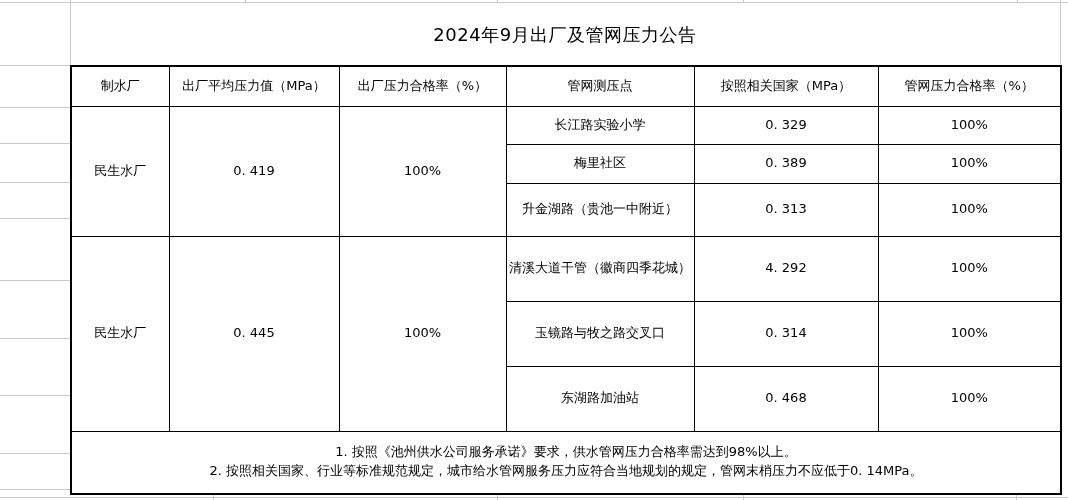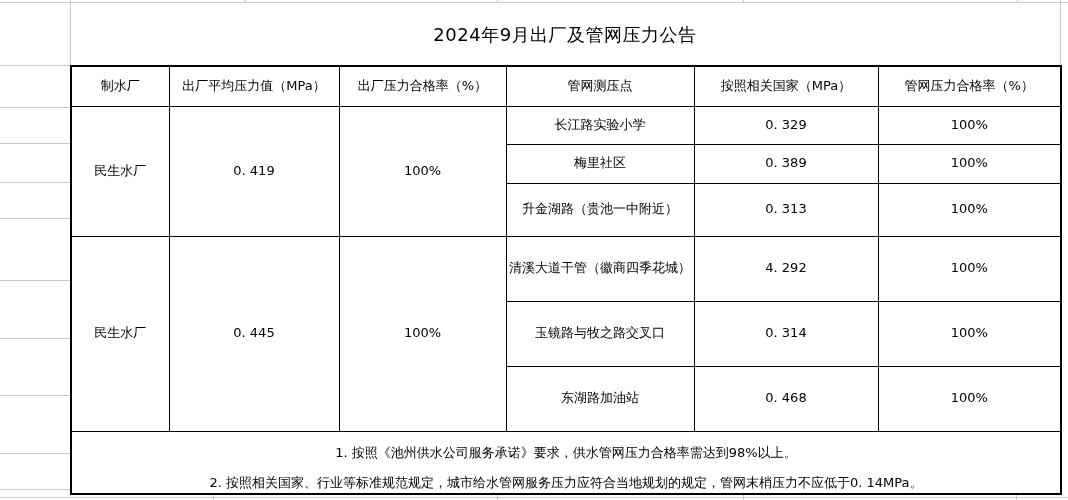--- a/index.html
+++ b/index.html
@@ -29,21 +29,21 @@
     text-align:center;
     vertical-align:middle;
     padding:0 2px;
     line-height:1.45;
     overflow:visible;
   }
   td.nowrap{white-space:nowrap;}
   td.notes-cell{
     text-align:left;vertical-align:middle;padding:4px 7px;font-size:13.5px;line-height:18px;
   }
-  .note-line{white-space:nowrap;margin-top:12px;}
+  .note-line{white-space:nowrap;}
 </style>
 </head>
 <body>
 
 <div class="stage">
 
   <div class="grid-h" style="left:0;top:2px;width:1068px;"></div>
   <div class="grid-h" style="left:0;top:65px;width:70px;"></div>
   <div class="grid-h" style="left:0;top:107px;width:70px;"></div>
   <div class="grid-h" style="left:0;top:143px;width:70px;"></div>

